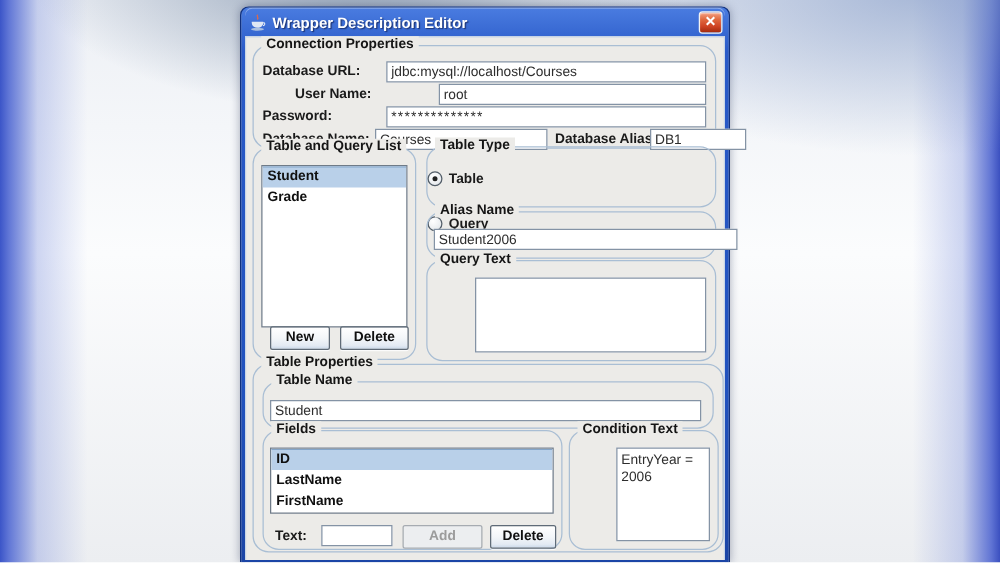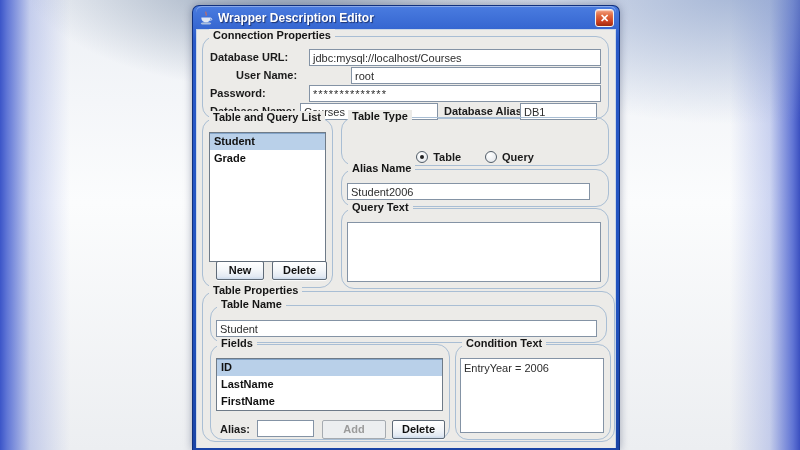--- a/index.html
+++ b/index.html
@@ -14,21 +14,21 @@
     background:
       radial-gradient(ellipse 430px 190px at 36% -6%, rgba(118,138,165,.80), rgba(118,138,165,0) 62%),
       radial-gradient(ellipse 520px 230px at 92% -2%, rgba(128,152,198,.65), rgba(128,152,198,0) 58%),
       linear-gradient(90deg, #3b55c8 0px, #6076d6 7px, rgba(120,140,220,0.35) 30px, rgba(240,243,248,0) 70px),
       linear-gradient(270deg, #3b50c0 0px, #6074d4 7px, rgba(120,140,220,0.35) 30px, rgba(240,243,248,0) 70px),
       linear-gradient(180deg, #edf0f5 0%, #fbfcfd 45%, #eceef1 100%);
   }
 
   
   .window {
-    position:absolute; left:192px; top:5px; width:428px; height:445px;
+    position:absolute; left:192px; top:5px; width:392px; height:445px;
     background:linear-gradient(180deg,#4a7ce0 0%, #2a5ac8 8%, #2152be 70%, #1b45a6 100%);
     border:1px solid #10307e;
     border-bottom:none;
     border-radius:7px 7px 0 0;
     padding:0 3px;
     box-shadow:0 0 8px rgba(10,20,60,.35);
   }
   .titlebar {
     height:23px; display:flex; align-items:center; gap:5px; padding:0 2px 0 3px;
     box-shadow:inset 0 1px 0 rgba(255,255,255,.35);
@@ -63,38 +63,38 @@
 
   
   .flabel { position:absolute; font-weight:bold; line-height:17px; white-space:nowrap; }
   .tfield {
     position:absolute; height:17px; background:#fff; border:1px solid #8493a5;
     padding:1px 3px 0 3px; color:#2d2d2d; line-height:14px;
     overflow:hidden; white-space:nowrap;
   }
   .tarea {
     position:absolute; background:#fff; border:1px solid #8493a5;
-    padding:2px 3px; color:#2d2d2d; line-height:14px; overflow:hidden;
+    padding:2px 3px; color:#2d2d2d; line-height:14px; overflow:hidden;margin-left:33px;
   }
   .listbox { position:absolute; background:#fff; border:1px solid #6f7b88; overflow:hidden; }
   .litem { height:17px; line-height:17px; padding:0 4px; font-weight:bold; color:#101010; white-space:nowrap; }
   .litem.sel { background:#b9d0e9; box-shadow:inset 0 1px 0 #84a5c9; }
   .btn {
     position:absolute; height:19px;
     background:linear-gradient(180deg,#ffffff 0%, #f3f6f9 50%, #e3eaf3 85%, #ccdaeb 100%);
     border:1px solid #5f6b78; border-radius:2px;
     font-family:"Liberation Sans",sans-serif;
     font-weight:bold; font-size:11px; color:#101010; text-align:center; line-height:17px;
     box-shadow:0 1px 0 rgba(255,255,255,.8);
     cursor:default;
   }
   .btn.disabled {
     color:#9b9b9b; background:#eceef0; border-color:#a6abb1; box-shadow:none;
   }
-  .radio-row { position:absolute; left:0; right:0; top:33px; display:flex; justify-content:center; gap:24px; }
+  .radio-row { position:absolute; left:0; right:0; top:19px; display:flex; justify-content:center; gap:24px;flex-direction:column; }
   .radio { display:flex; align-items:center; gap:5px; font-weight:bold; }
   .rdot {
     width:12px; height:12px; border-radius:50%; border:1px solid #525d68; position:relative;
     background:radial-gradient(circle at 35% 30%, #ffffff 0%, #e9ecef 70%, #d8dde2 100%);
   }
   .radio.checked .rdot::after {
     content:""; position:absolute; left:3px; top:3px; width:4px; height:4px;
     border-radius:50%; background:#222;
   }
 
@@ -212,21 +212,21 @@
           <div class="tfield" id="tname-field">Student</div>
         </div>
 
         <div class="group" id="g-fields">
           <span class="gtitle">Fields</span>
           <div class="listbox" id="fields-list">
             <div class="litem sel">ID</div>
             <div class="litem">LastName</div>
             <div class="litem">FirstName</div>
           </div>
-          <span class="flabel" id="l-name">Alias:</span>
+          <span class="flabel" id="l-name">Text:</span>
           <div class="tfield" id="name-input"></div>
           <div class="btn disabled" id="btn-add">Add</div>
           <div class="btn" id="btn-del2">Delete</div>
         </div>
 
         <div class="group" id="g-cond">
           <span class="gtitle">Condition Text</span>
           <div class="tarea" id="cond-area">EntryYear = 2006</div>
         </div>
       </div>

